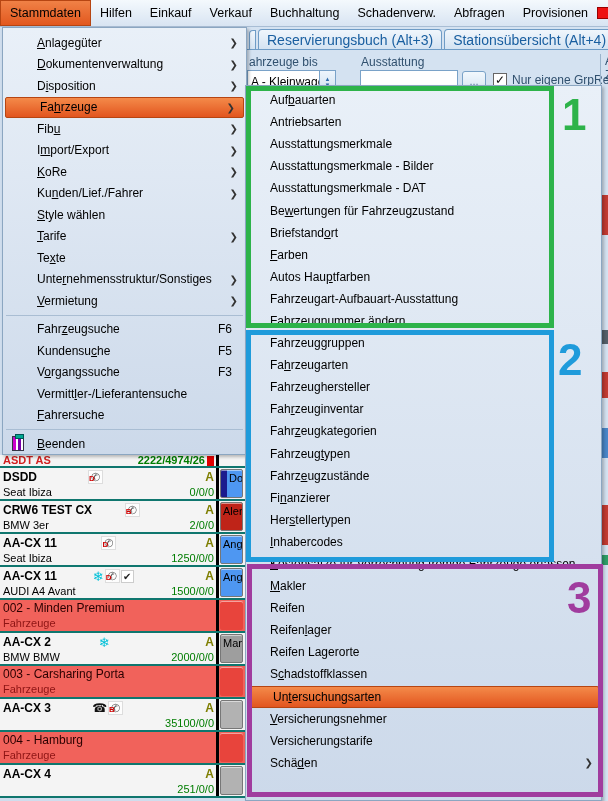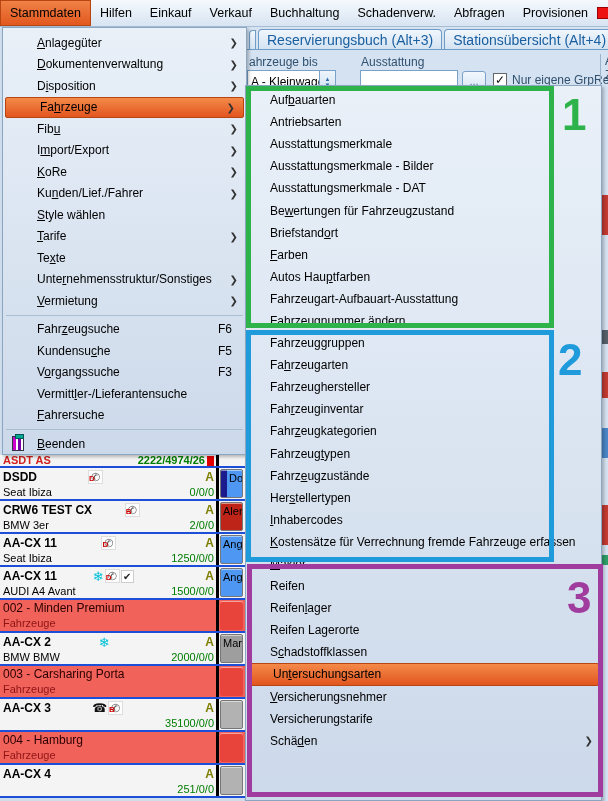--- a/index.html
+++ b/index.html
@@ -55,21 +55,21 @@
     font-size:12px; line-height:13px; text-align:center; color:#111; }
   #grp-check-label { position:absolute; left:265px; top:46px; font-size:12px; color:#30506e; white-space:nowrap; }
   #az-frag { position:absolute; left:353px; top:27px; height:40px; border-left:1px solid #9ab4cc; padding-left:4px;
     font-size:12px; color:#30506e; line-height:14px; }
 
   
   .frag { position:absolute; width:6px; }
 
   
   #table { position:absolute; left:0; top:455px; width:247px; }
-  .row { display:flex; width:247px; border-bottom:2px solid #1d4ed8; background:#f4f4f4; }
+  .row { display:flex; width:247px; border-bottom:2px solid #0f766e; background:#f4f4f4; }
   .cell-main { width:219px; border-right:3px solid #000; padding:1px 2px 0 3px; overflow:hidden; }
   .cell-side { width:25px; padding:1px; display:flex; }
   .side-btn { flex:1; border-radius:2px; border:1px solid #777; box-shadow:inset 0 1px 0 rgba(255,255,255,.5);
     font-size:11px; color:#000; overflow:hidden; white-space:nowrap; padding:2px 0 0 2px; }
   .l1 { display:flex; align-items:center; height:16px; }
   .l2 { display:flex; align-items:center; height:14px; }
   .car-name { font-weight:bold; font-size:12px; white-space:nowrap; }
   .car-icons { display:flex; align-items:center; gap:1px; margin-left:auto; margin-right:auto; }
   .letterA { font-weight:bold; font-size:12px; color:#7e7e00; margin-left:auto; }
   .car-model { font-size:11px; white-space:nowrap; }
@@ -463,20 +463,23 @@
     <div class="menu-item">
       <span class="mi-label">Fahr<u>z</u>eugkategorien</span>
     </div>
     <div class="menu-item">
       <span class="mi-label">Fahrzeug<u>t</u>ypen</span>
     </div>
     <div class="menu-item">
       <span class="mi-label">Fahrz<u>e</u>ugzustände</span>
     </div>
     <div class="menu-item">
+      <span class="mi-label">Fi<u>n</u>anzierer</span>
+    </div>
+    <div class="menu-item">
       <span class="mi-label">Her<u>s</u>tellertypen</span>
     </div>
     <div class="menu-item">
       <span class="mi-label"><u>I</u>nhabercodes</span>
     </div>
     <div class="menu-item">
       <span class="mi-label"><u>K</u>ostensätze für Verrechnung fremde Fahrzeuge erfassen</span>
     </div>
     <div class="menu-item">
       <span class="mi-label"><u>M</u>akler</span>

